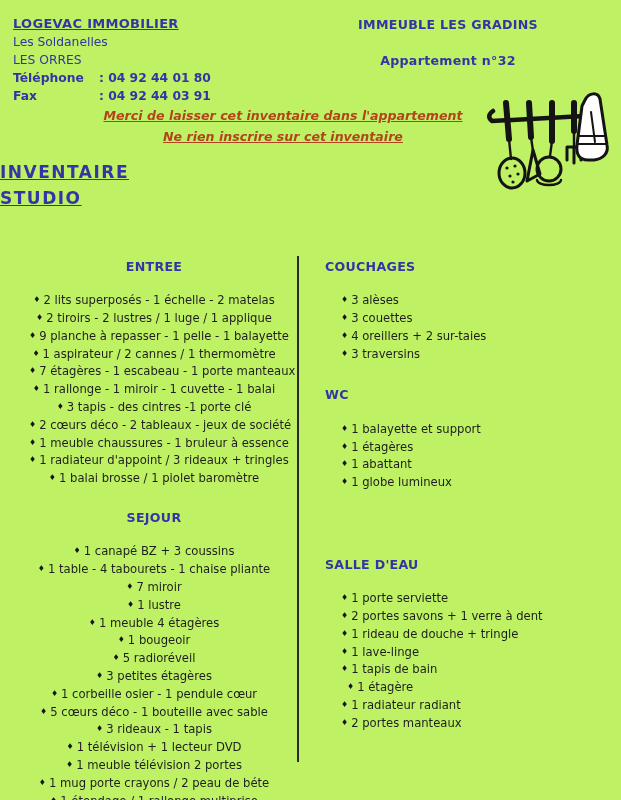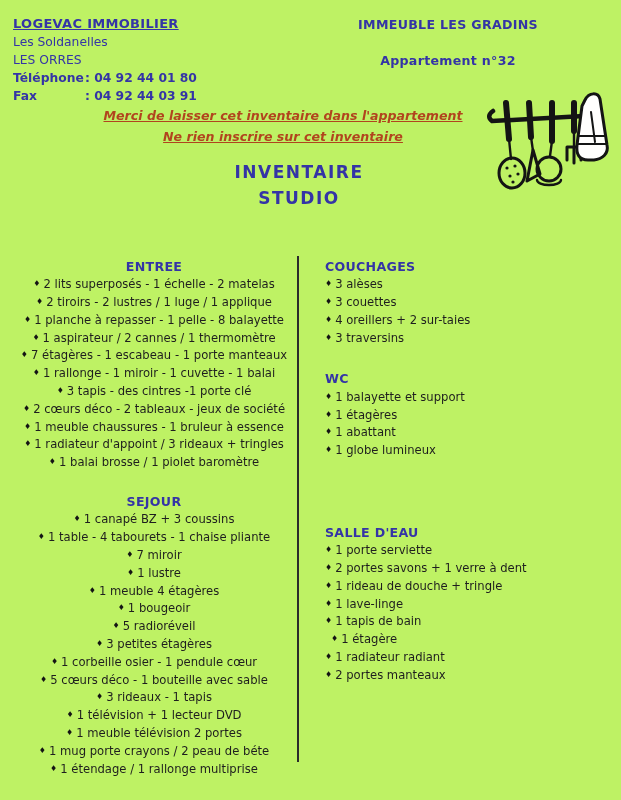--- a/index.html
+++ b/index.html
@@ -10,51 +10,51 @@
   html,body{margin:0;padding:0;background:#e8e8e8;}
   .page{
     position:relative;width:621px;height:800px;margin:0 auto;
     background:#bef264;overflow:hidden;
     font-family:"DejaVu Sans","Liberation Sans",sans-serif;
     color:var(--ink);
   }
   
   .agency{position:absolute;left:13px;top:15px;font-size:12.3px;line-height:18px;color:var(--blue);}
   .agency-name{font-weight:bold;font-size:13px;text-decoration:underline;letter-spacing:.3px;}
-  .agency-row{display:flex;}
+  .agency-row{display:flex;gap:14px;}
   .agency-row .lbl{width:72px;font-weight:bold;}
   .agency-row .val{font-weight:bold;}
   .building-block{
     position:absolute;left:336px;top:16px;width:224px;text-align:center;
     color:var(--blue);font-weight:bold;font-size:12.6px;line-height:18px;letter-spacing:.3px;
   }
   .apartment{margin-top:18px;}
   
   .notice{
     position:absolute;left:0;top:105px;width:566px;text-align:center;
     color:var(--red);font-weight:bold;font-style:italic;font-size:12.6px;line-height:21px;
   }
   .notice-line{text-decoration:underline;}
   
   .utensils{position:absolute;left:482px;top:90px;width:134px;height:106px;}
   
   .doc-title{
-    position:absolute;left:0;top:159px;width:598px;text-align:center;
-    color:var(--blue);font-weight:bold;font-size:17px;line-height:26px;letter-spacing:1.5px;
+    position:absolute;left:0;top:159px;width:598px;
+    color:var(--blue);font-weight:bold;font-size:17px;line-height:26px;letter-spacing:1.5px;text-decoration:underline;
   }
   
   .divider{position:absolute;left:297px;top:256px;width:2px;height:506px;background:#2b2b2b;}
   .col{position:absolute;top:258px;font-size:11.6px;line-height:17.3px;}
   #left-col{left:13px;width:282px;text-align:center;}
   #right-col{left:325px;width:286px;}
   .sec-heading{
     margin:0;font-size:12.6px;font-weight:bold;color:var(--blue);
     line-height:17.3px;letter-spacing:.3px;
   }
-  .sec-items{margin:0;padding:0;list-style:none;}
+  .sec-items{margin:16px;padding:0;list-style:none;}
   .sec-item{white-space:nowrap;}
   .bullet{font-size:8px;vertical-align:1.5px;margin-right:3px;color:#141414;}
   .sec-item.indented{padding-left:6px;}
   .section-sejour{margin-top:22px;}
   .section-wc{margin-top:24px;}
   .section-salle-d-eau{margin-top:65px;}
 </style>
 </head>
 <body>
 
@@ -135,21 +135,21 @@
     <ul class="sec-items">
   <li class="sec-item">
     <span class="bullet">♦</span><span class="item-text">2 lits superposés - 1 échelle - 2 matelas</span>
   </li>
 
   <li class="sec-item">
     <span class="bullet">♦</span><span class="item-text">2 tiroirs - 2 lustres / 1 luge / 1 applique</span>
   </li>
 
   <li class="sec-item">
-    <span class="bullet">♦</span><span class="item-text">1 planche à repasser - 1 pelle - 8 balayette</span>
+    <span class="bullet">♦</span><span class="item-text">9 planche à repasser - 1 pelle - 1 balayette</span>
   </li>
 
   <li class="sec-item">
     <span class="bullet">♦</span><span class="item-text">1 aspirateur / 2 cannes / 1 thermomètre</span>
   </li>
 
   <li class="sec-item">
     <span class="bullet">♦</span><span class="item-text">7 étagères - 1 escabeau - 1 porte manteaux</span>
   </li>
 

